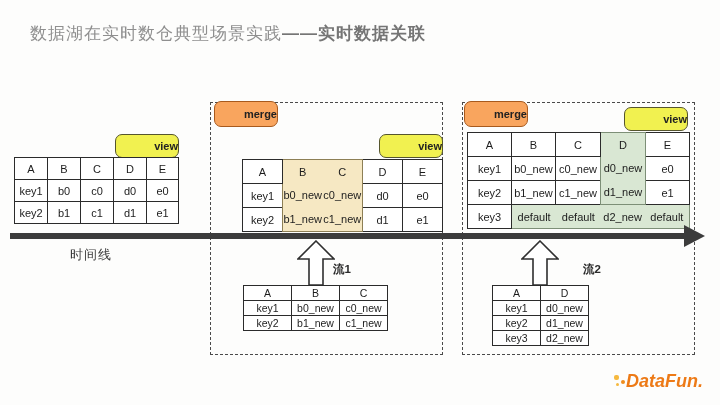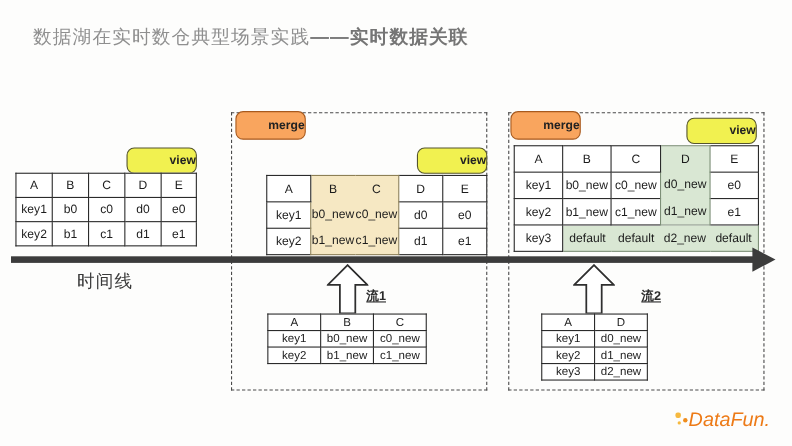--- a/index.html
+++ b/index.html
@@ -57,29 +57,29 @@
   }
   .dashed-box>*{position:absolute;}
 
   
   .timeline-bar{position:absolute;left:10px;top:233px;width:676px;height:6px;background:#3c3c3c;}
   .timeline-head{
     position:absolute;left:684px;top:225px;width:0;height:0;
     border-top:11px solid transparent;border-bottom:11px solid transparent;
     border-left:21px solid #3c3c3c;
   }
-  .timeline-label{position:absolute;left:70px;top:246px;font-size:16px;color:#3a3a3a;letter-spacing:1px;}
-
-  .stream-label{font-size:11.5px;font-weight:600;color:#2a2a2a;text-decoration:underline;}
+  .timeline-label{position:absolute;left:70px;top:246px;font-size:13px;color:#3a3a3a;letter-spacing:1px;}
+
+  .stream-label{font-size:11.5px;font-weight:600;color:#2a2a2a;}
 
   
   .logo{position:absolute;left:612px;top:369px;width:100px;height:30px;}
   .logo-text{
     position:absolute;left:14px;top:2px;
-    font-size:18px;font-weight:400;font-style:italic;color:#ED7A16;letter-spacing:0;
+    font-size:18px;font-weight:700;font-style:italic;color:#ED7A16;letter-spacing:0;
   }
   .logo-dot{position:absolute;border-radius:2px;}
   .d1{left:2px;top:6px;width:5px;height:5px;background:#F6B93F;}
   .d2{left:9px;top:11px;width:4px;height:4px;background:#EF8D1D;}
   .d3{left:4px;top:14px;width:3px;height:3px;background:#F6B93F;}
 </style>
 </head>
 <body>
 
 <div class="slide-title">

